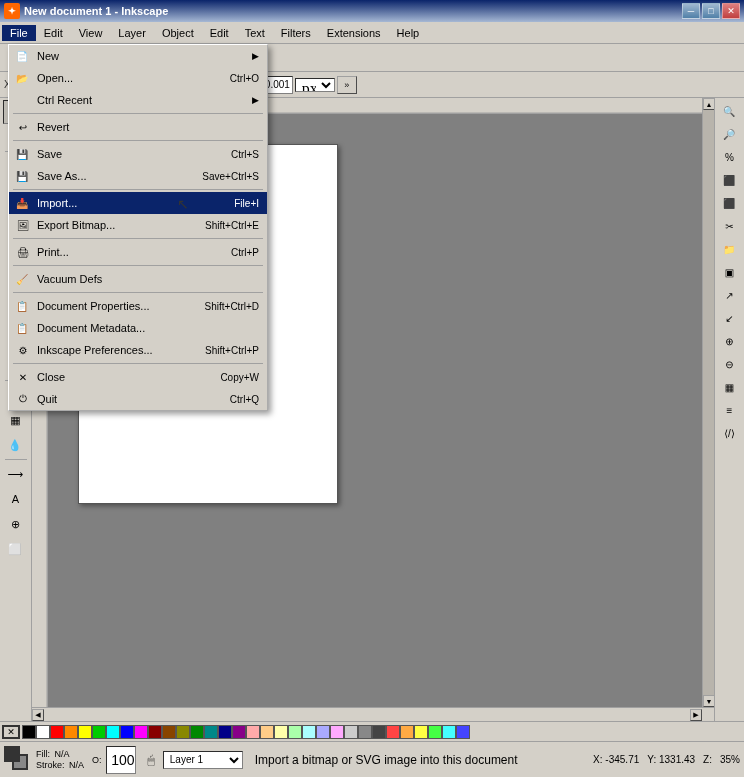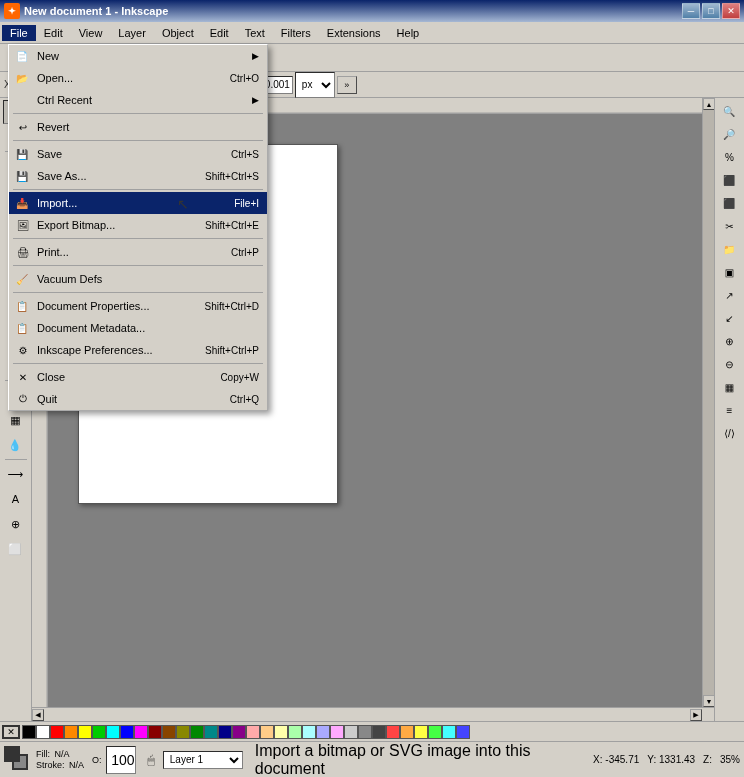--- a/index.html
+++ b/index.html
@@ -431,21 +431,21 @@
   <div class="props-bar">
     <span class="props-label">X:</span>
     <input class="props-input" type="text" value="0.000" style="">
     <span class="props-label">Y:</span>
     <input class="props-input" type="text" value="0.000" style="">
     <span class="props-label">W:</span>
     <input class="props-input" type="text" value="0.001" style="">
     <span class="lock-icon">🔒</span>
     <span class="props-label">H:</span>
     <input class="props-input" type="text" value="0.001" style="">
-    <select class="layer-select" style="width:40px;height:26px;font-size:10px;">
+    <select class="layer-select" style="width:40px;height:14px;font-size:16px;font-family:Liberation Serif, serif;">
       <option>px</option>
       <option>mm</option>
       <option>in</option>
     </select>
     <div style="width:20px;height:18px;border:1px outset #a0a0a0;display:flex;align-items:center;justify-content:center;font-size:9px;cursor:pointer;">»</div>
   </div>
 
   <div class="content-area">
 
     <div class="left-toolbar">
@@ -595,21 +595,21 @@
     </div>
     <input type="text" value="100" style="width: 30px; height: 28px; font-size: 14px; border: 1px inset rgb(128, 128, 128); background: white; text-align: right;">
     <div style="margin-left:8px;display:flex;align-items:center;gap:2px;">
       <span style="font-size:12px;">🖱</span>
     </div>
     <div style="margin-left:4px;">
       <select class="layer-select" style="width:80px;">
         <option>Layer 1</option>
       </select>
     </div>
-    <div style="flex:1;font-size:16px;padding-left:8px;">Import a bitmap or SVG image into this document</div>
+    <div style="flex:1;font-size:12px;padding-left:8px;">Import a bitmap or SVG image into this document</div>
     <div style="font-size:10px;margin-left:auto;display:flex;gap:8px;">
       <span>X: -345.71</span>
       <span>Y: 1331.43</span>
       <span>Z:</span>
       <span>35%</span>
     </div>
   </div>
 
   <div class="dropdown-menu">
 
@@ -642,21 +642,21 @@
 
     <div class="menu-entry">
       <span class="menu-icon">💾</span>
       <span>Save</span>
       <span class="shortcut">Ctrl+S</span>
     </div>
 
     <div class="menu-entry">
       <span class="menu-icon">💾</span>
       <span>Save As...</span>
-      <span class="shortcut">Shift+Ctrl+S</span>
+      <span class="shortcut">Save+Ctrl+S</span>
     </div>
 
 
     <div class="menu-separator"></div>
 
     <div class="menu-entry highlighted">
       <span class="menu-icon">📥</span>
       <span>Import...</span>
       <span class="shortcut">File+I</span>
       <span class="cursor-arrow">↖</span>

